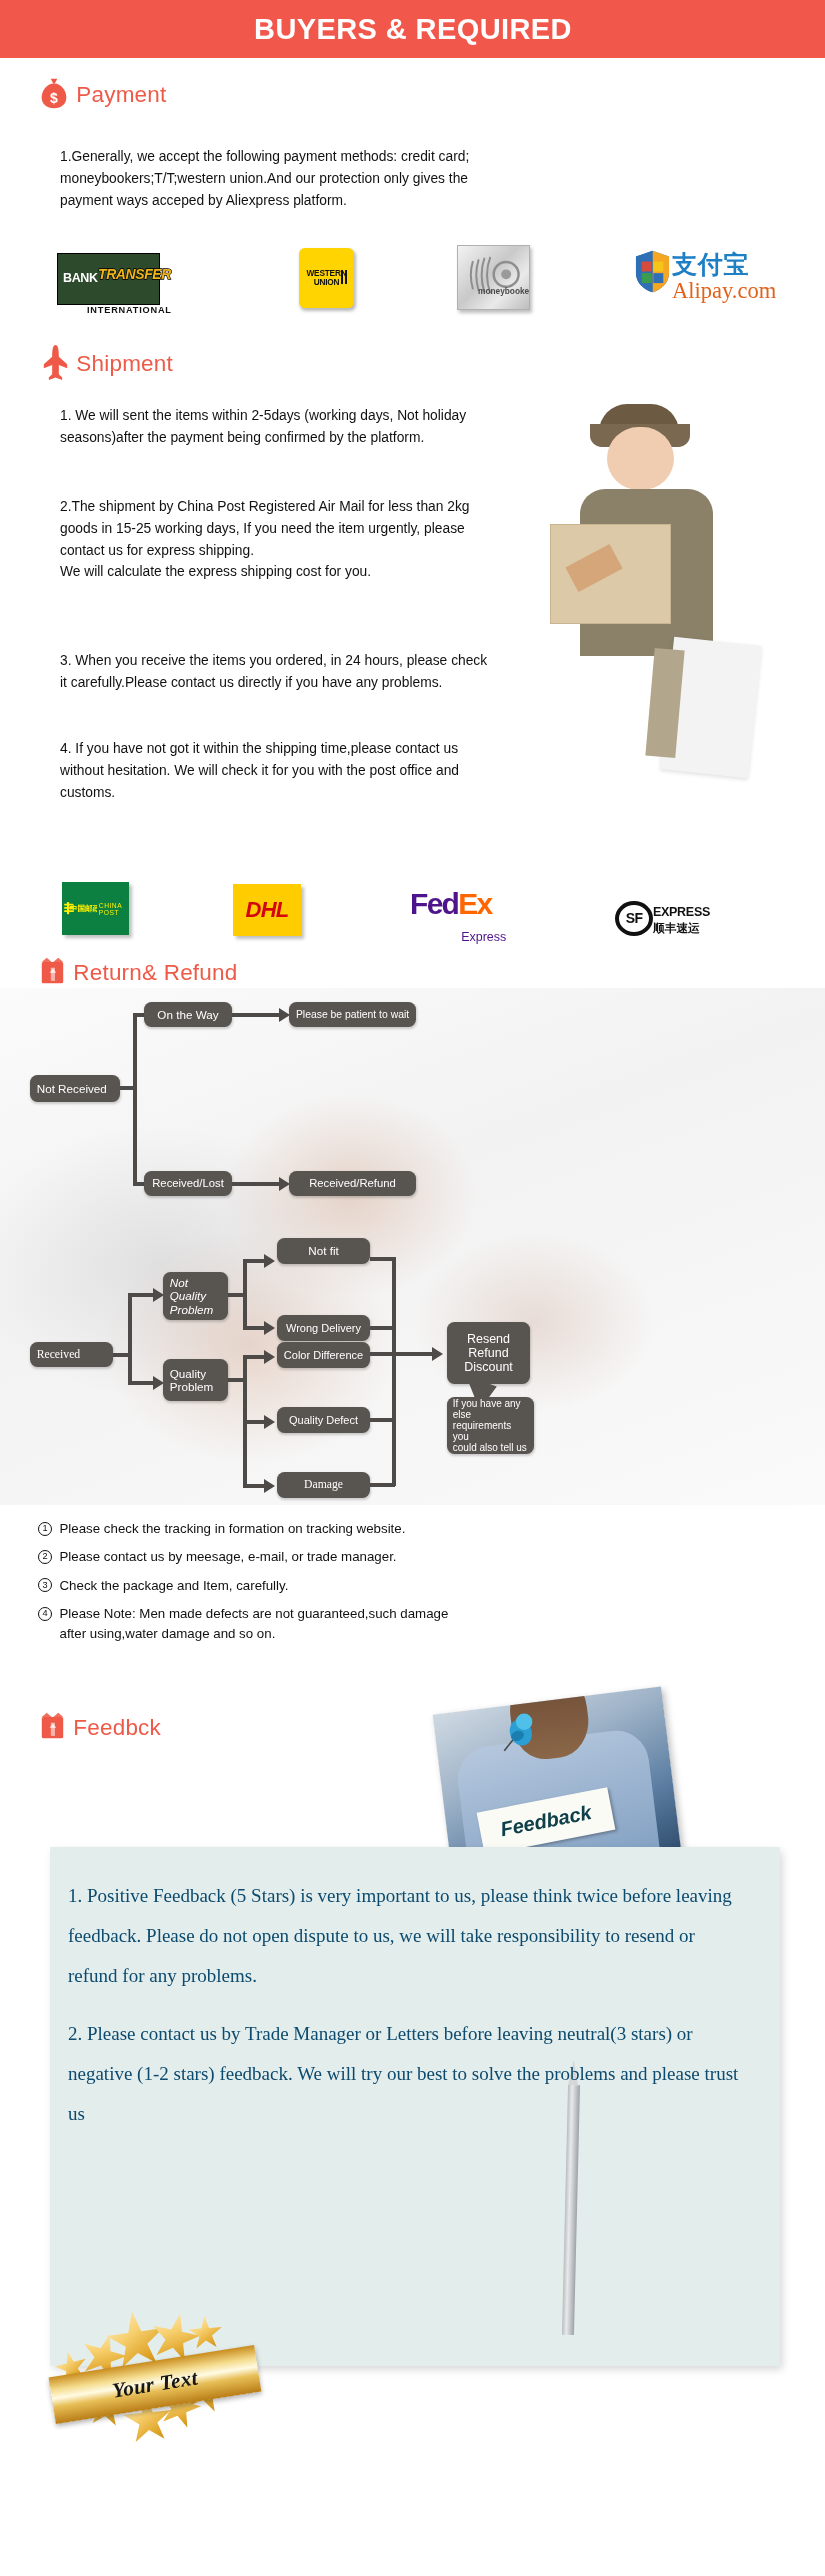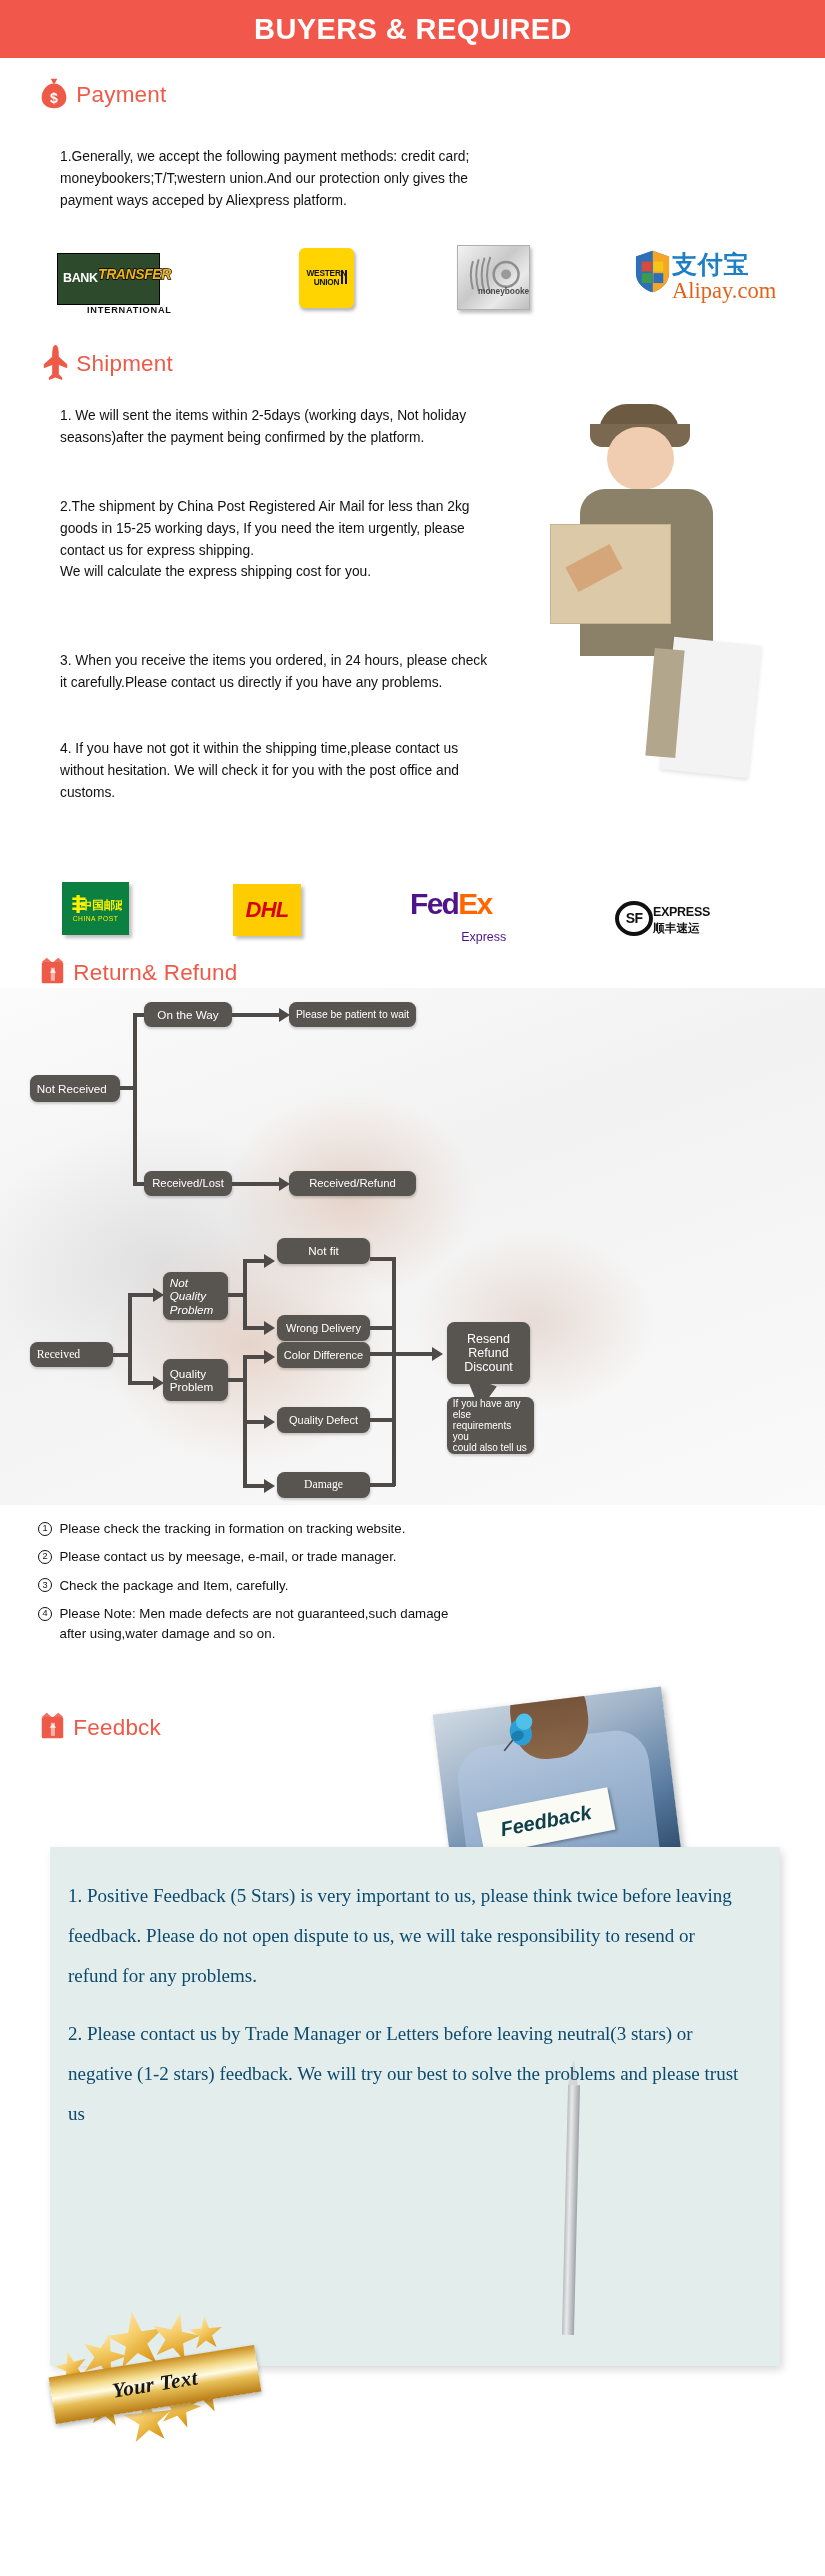--- a/index.html
+++ b/index.html
@@ -109,21 +109,21 @@
   .alipay-wrap { width: 154px; height: 60px; position: relative; }
   .alipay-shield { position:absolute; left:0; top:1.7px; width:37px; height:43px; }
   .alipay-han { position:absolute; left:38px; top:0px; color:#1f7fc4; font-size:25px;
                 font-weight:bold; letter-spacing:0.8px; }
   .alipay-com { position:absolute; left:38px; top:30px; color:#e0621b; font-size:22.5px;
                 font-family:"Liberation Serif", serif; }
 
   .cp-logo {
     width: 67px; height: 53px; background: #0c8040;
     box-shadow: 2.5px 2.5px 3.3px rgba(0,0,0,.25);
-    display:flex; flex-direction:column; align-items:center; justify-content:center; gap:1.7px;
+    display:flex; flex-direction:row; align-items:center; justify-content:center; gap:1.7px;
   }
   .cp-en { color:#fff000; font-size:6.7px; letter-spacing:0.5px; }
 
   .dhl-logo {
     width: 68px; height: 52px; background: #ffcc00;
     box-shadow: 2.5px 2.5px 3.3px rgba(0,0,0,.25);
     display:flex; align-items:center; justify-content:center;
     position: relative;
   }
   .dhl-text { color:#d40511; font-weight:bold; font-style:italic; font-size:22px; letter-spacing:-0.8px; }

